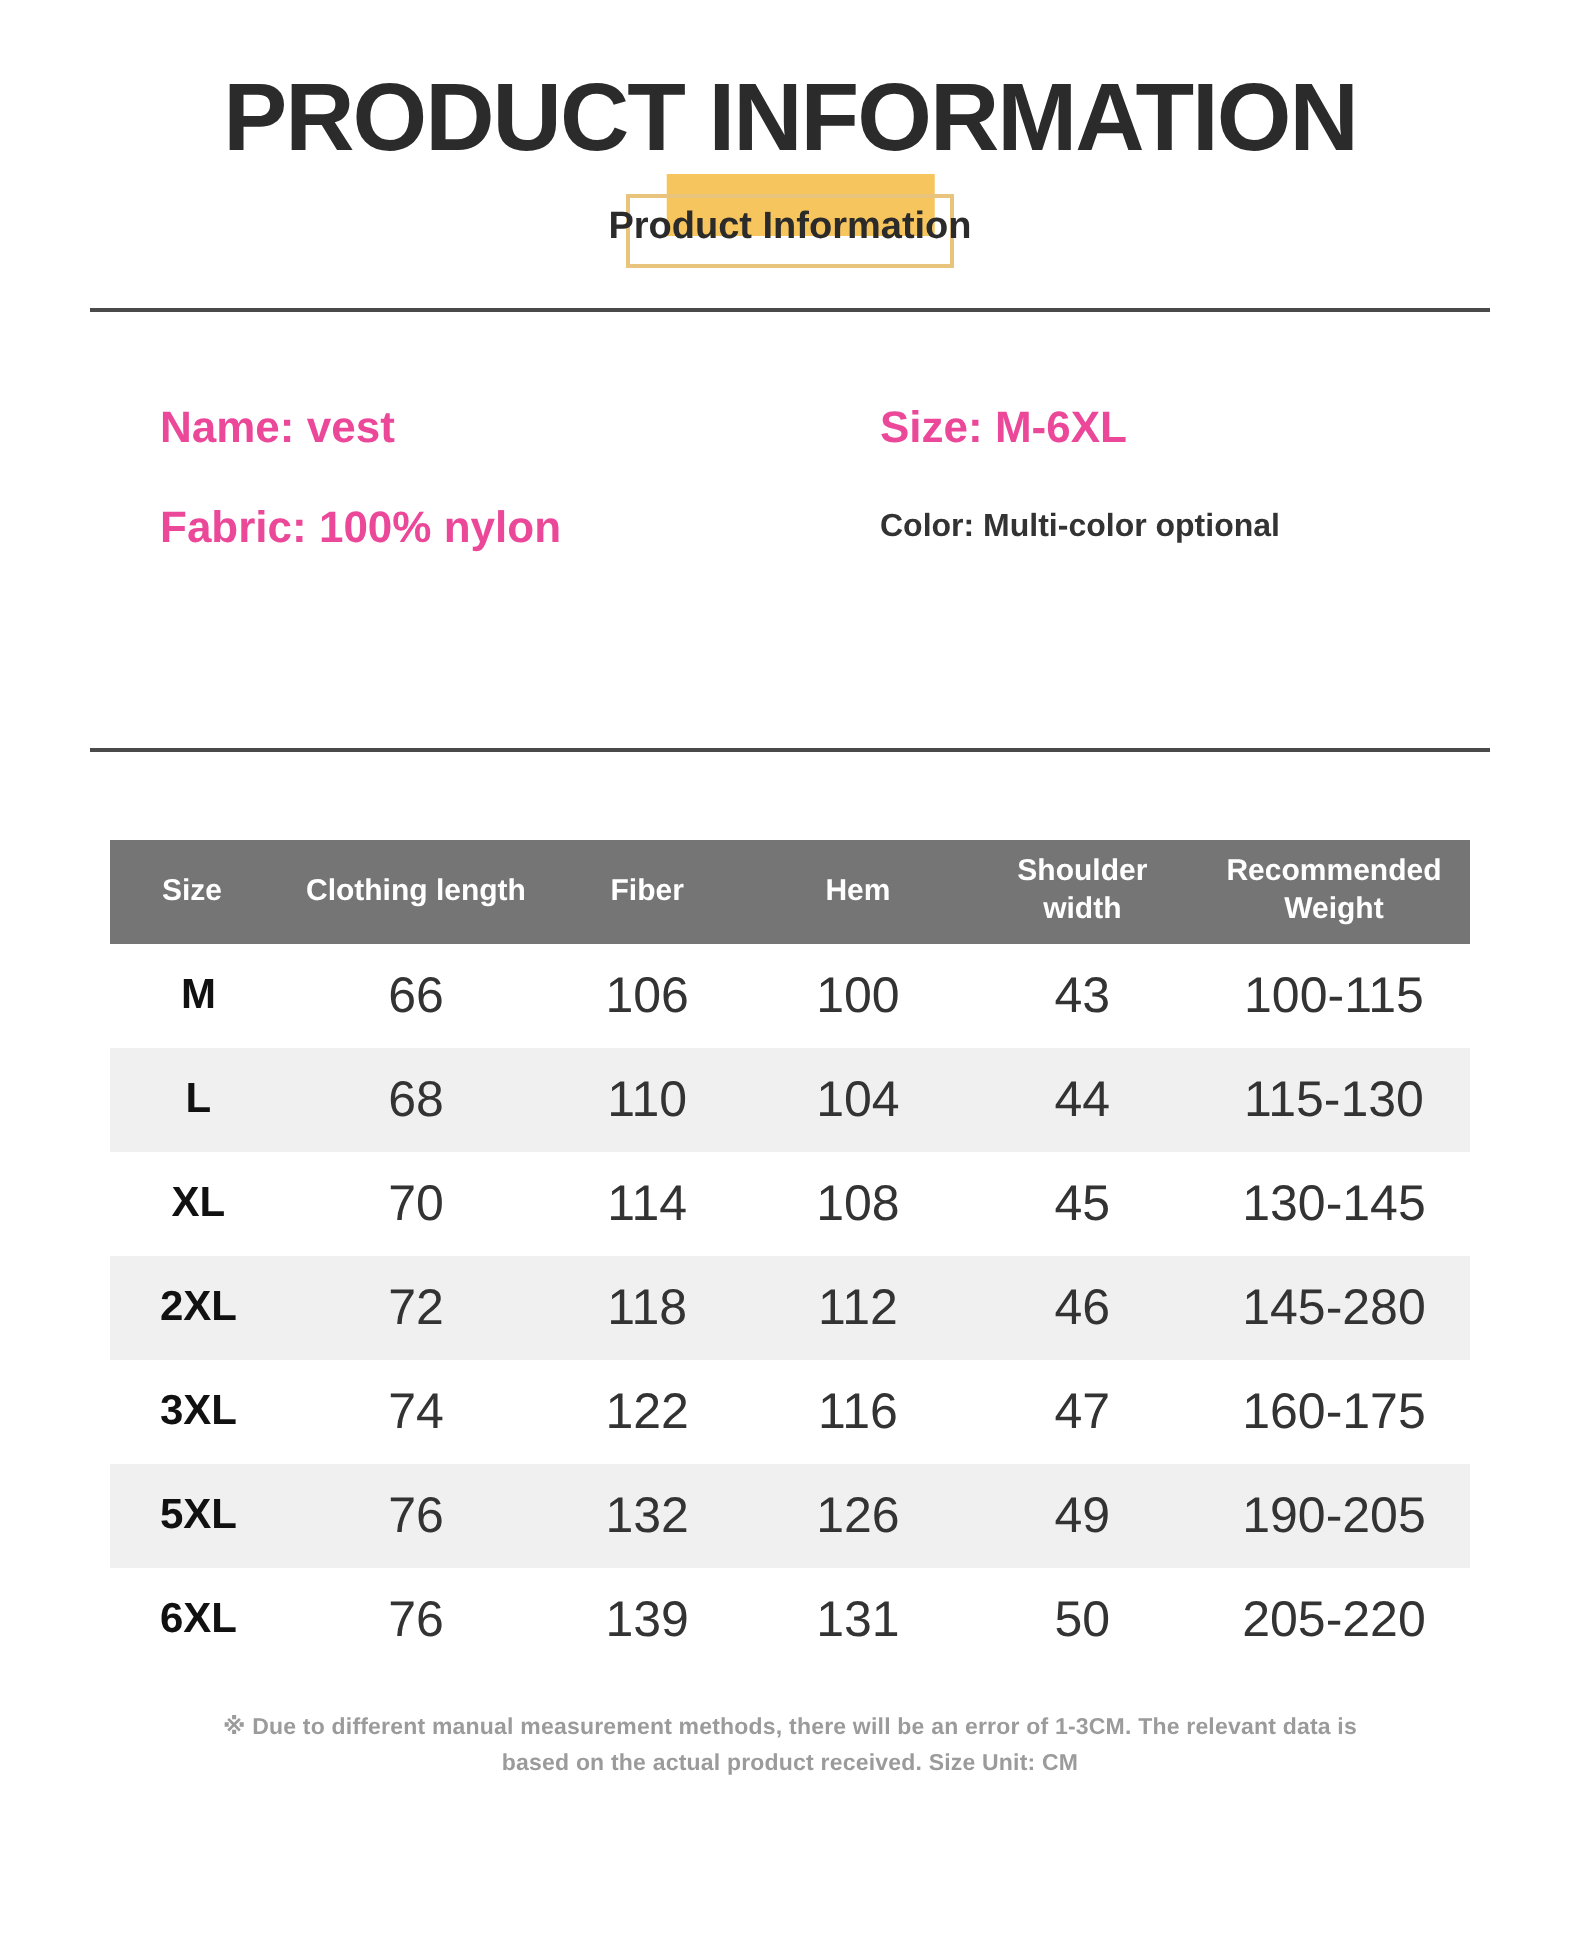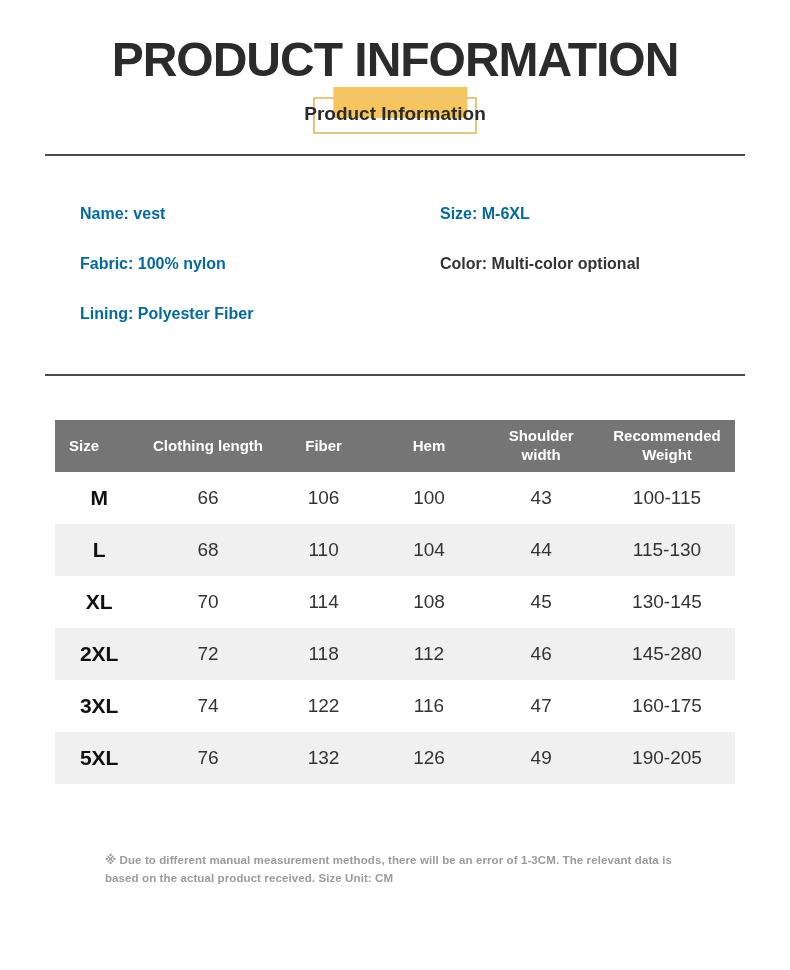--- a/index.html
+++ b/index.html
@@ -72,62 +72,62 @@
 
   
   .details {
     padding: 44px 45px 0 80px;
     display: grid;
     grid-template-columns: 360px 1fr;
     grid-auto-rows: 28px;
     row-gap: 22px;
     align-items: center;
   }
-  .detail-item { font-size: 16px; font-weight: 700; color: #0369a1; }
+  .detail-item { font-size: 22px; font-weight: 700; color: #ec4899; }
   .detail-item.small { font-size: 16px; font-weight: 600; color: #333333; }
 
   
   .size-table {
     width: 680px;
     margin: 44px auto 0 auto;
     border-collapse: collapse;
     table-layout: fixed;
   }
   .size-table thead th {
     background: #757575;
     color: #ffffff;
     font-size: 15px;
     font-weight: 700;
     height: 52px;
     line-height: 1.25;
     text-align: center;
     vertical-align: middle;
     padding: 0 8px;
   }
-  .size-table thead th:first-child { text-align: left; padding-left: 14px; }
+  .size-table thead th:first-child { text-align: left; padding-left: 26px; }
   .size-table tbody td {
     height: 52px;
     text-align: center;
     vertical-align: middle;
-    font-size: 19px;
+    font-size: 25px;
     color: #333333;
   }
   .size-table tbody td.size-cell {
     font-weight: 700;
     color: #111111;
     font-size: 21px;
   }
   .size-table tbody tr:nth-child(even) { background: #f0f0f0; }
   .size-table tbody tr:nth-child(odd)  { background: #ffffff; }
 
   
   .footnote {
     width: 580px;
-    margin: 68px auto 0 auto;
-    text-align: left;
+    margin: 20px auto 0 auto;
+    text-align: center;
     font-size: 11.5px;
     font-weight: 700;
     line-height: 1.55;
     color: #9b9b9b;
     letter-spacing: 0.1px;
   }
 </style>
 </head>
 <body>
 
@@ -139,21 +139,20 @@
   <div class="subtitle-text">Product Information</div>
 </div>
 
 <div class="divider divider-1"></div>
 
 <div class="details">
   <div class="detail-item">Name: vest</div>
   <div class="detail-item">Size: M-6XL</div>
   <div class="detail-item">Fabric: 100% nylon</div>
   <div class="detail-item small">Color: Multi-color optional</div>
-  <div class="detail-item">Lining: Polyester Fiber</div>
   <div></div>
 </div>
 
 <div class="divider divider-2"></div>
 
 <table class="size-table">
   <colgroup>
     <col style="width:13%">
       <col style="width:19%">
       <col style="width:15%">
@@ -213,16 +212,24 @@
         <td class="value-cell">160-175</td>
       </tr>
       <tr>
         <td class="size-cell">5XL</td>
         <td class="value-cell">76</td>
         <td class="value-cell">132</td>
         <td class="value-cell">126</td>
         <td class="value-cell">49</td>
         <td class="value-cell">190-205</td>
       </tr>
+      <tr>
+        <td class="size-cell">6XL</td>
+        <td class="value-cell">76</td>
+        <td class="value-cell">139</td>
+        <td class="value-cell">131</td>
+        <td class="value-cell">50</td>
+        <td class="value-cell">205-220</td>
+      </tr>
     </tbody>
 </table>
 
 <div class="footnote">※ Due to different manual measurement methods, there will be an error of 1-3CM. The relevant data is based on the actual product received. Size Unit: CM</div>
 
 </body></html>

